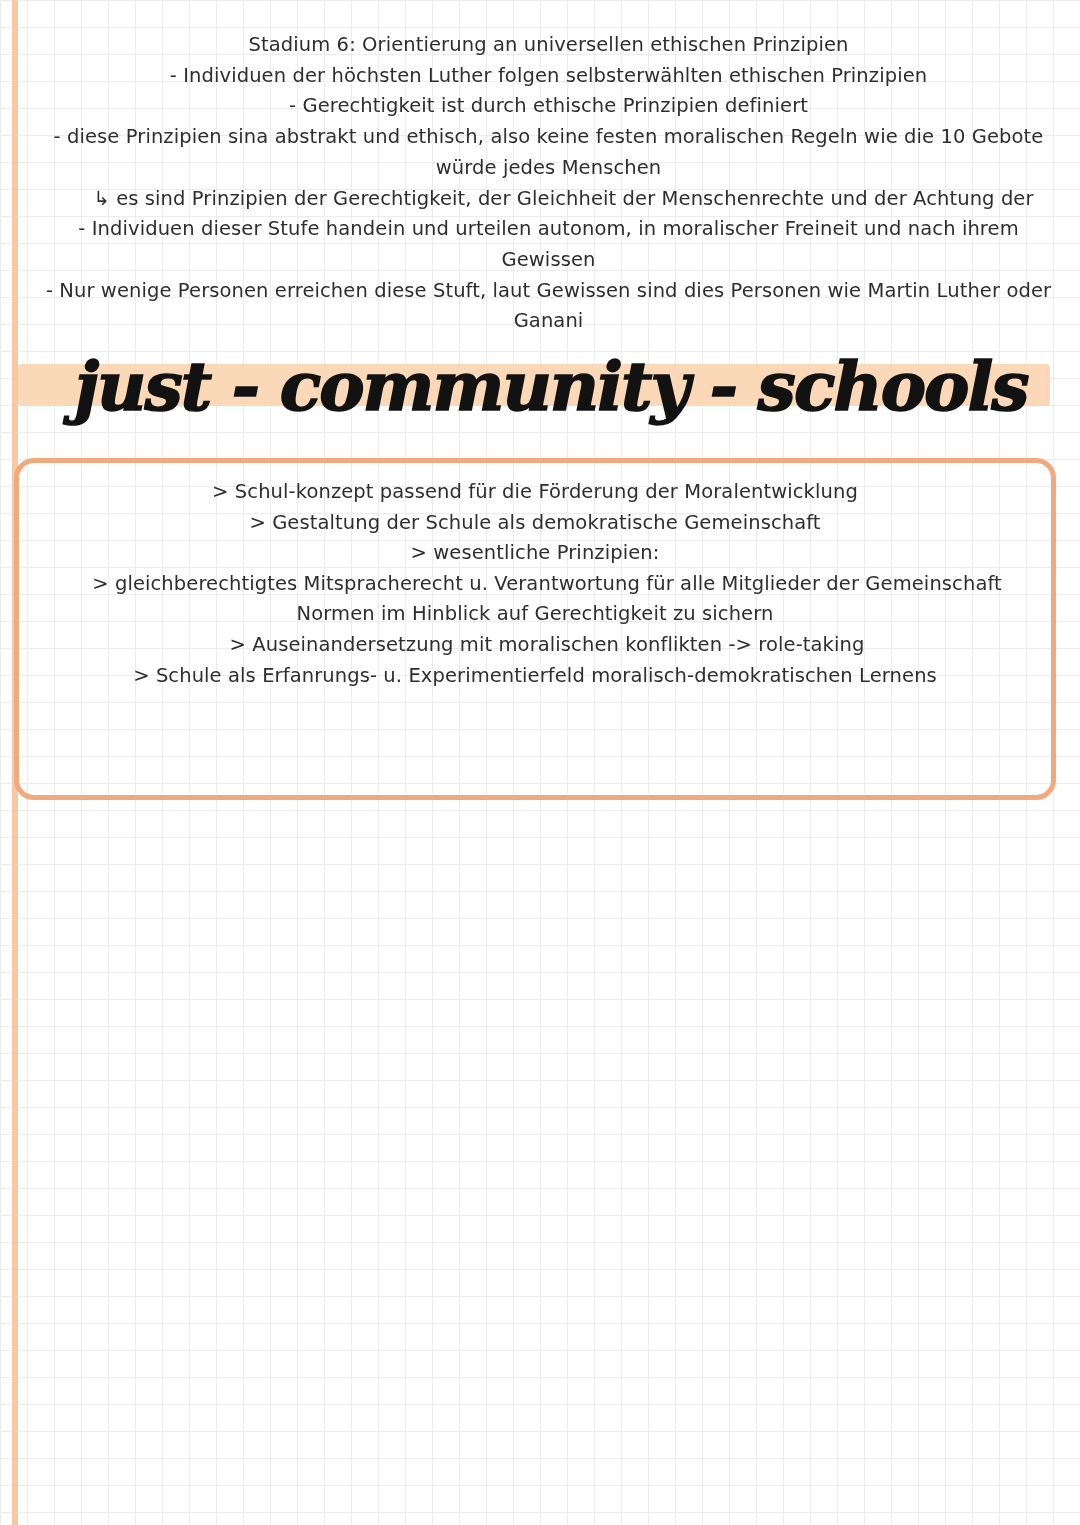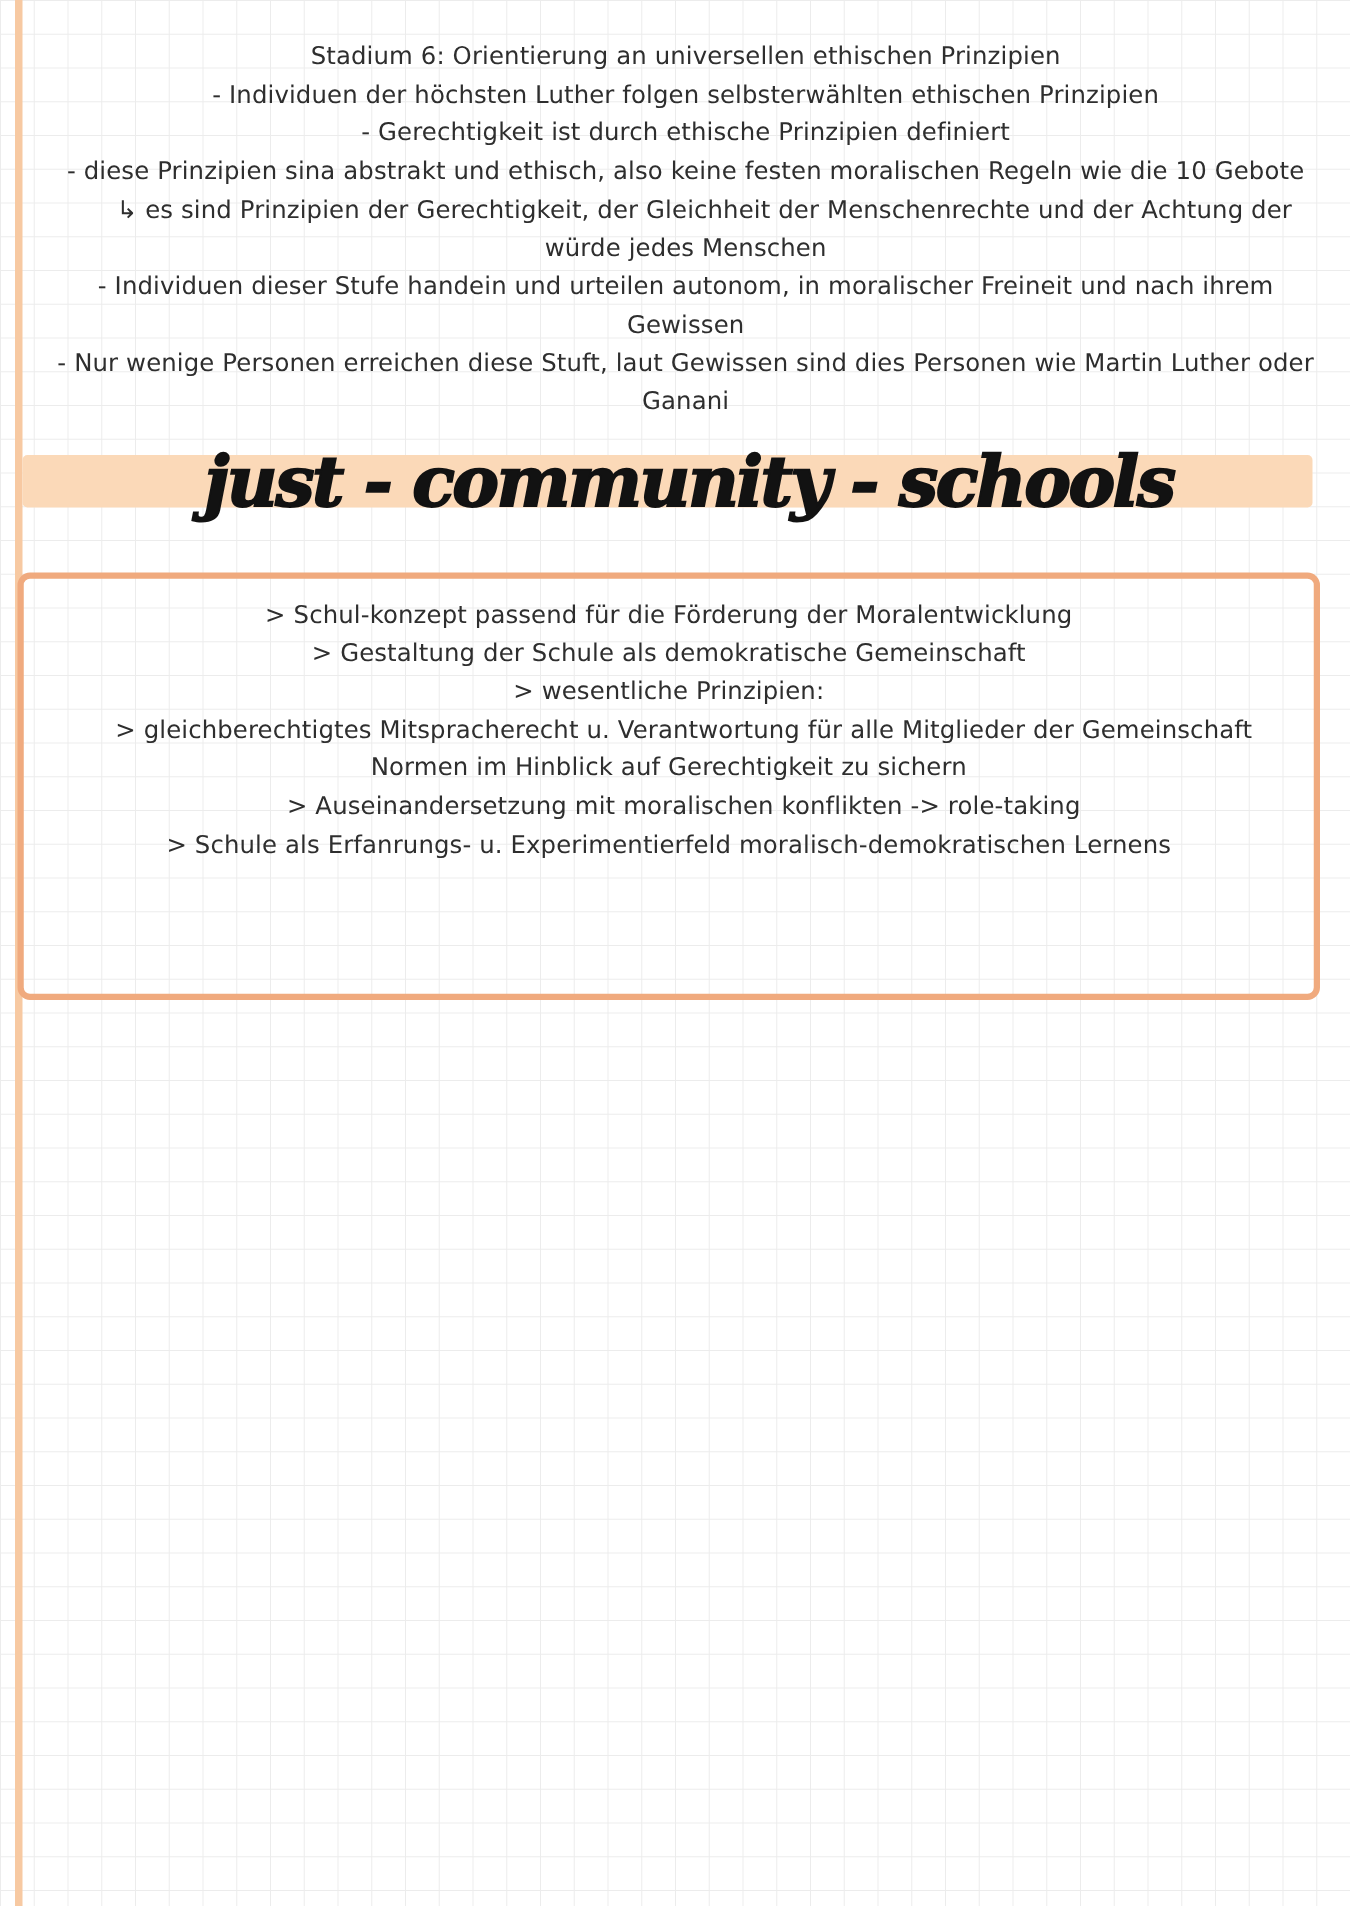--- a/index.html
+++ b/index.html
@@ -38,49 +38,49 @@
   .title-wrap{
     position:absolute;left:0;top:346px;width:100%;height:86px;
   }
   .title-highlight{
     position:absolute;left:18px;right:30px;top:18px;height:42px;
     background:var(--highlight);border-radius:4px;
   }
   .script-title{
     position:relative;margin:0;padding-left:22px;
     font-family:"DejaVu Serif",serif;
-    font-style:italic;font-weight:900;font-size:56px;line-height:80px;
+    font-style:italic;font-weight:900;font-size:68px;line-height:80px;
     letter-spacing:-2px;color:#121212;
     -webkit-text-stroke:1.6px #121212;
   }
   .content-box{
     position:absolute;left:14px;top:458px;width:1042px;height:342px;
-    border:5px solid var(--accent-strong);border-radius:10px;
+    border:5px solid var(--accent-strong);border-radius:20px;
     background:transparent;
   }
   .content-box .box-lines{
     padding:14px 16px;
   }
   .content-box .line{font-size:19.5px;line-height:30.6px;}
   .content-box .indent-1{padding-left:24px;}
 </style>
 </head>
 <body>
 
 <div class="margin-line"></div>
 
 <section class="notes-section">
   <div class="line heading">Stadium 6: Orientierung an universellen ethischen Prinzipien</div>
   <div>
 
   <div class="line indent-0"><span>- Individuen der höchsten Luther folgen selbsterwählten ethischen Prinzipien</span></div>
       <div class="line indent-0"><span>- Gerechtigkeit ist durch ethische Prinzipien definiert</span></div>
       <div class="line indent-0"><span>- diese Prinzipien sina abstrakt und ethisch, also keine festen moralischen Regeln wie die 10 Gebote</span></div>
+      <div class="line indent-0"><span>würde jedes Menschen</span></div>
       <div class="line indent-1"><span>↳ es sind Prinzipien der Gerechtigkeit, der Gleichheit der Menschenrechte und der Achtung der</span></div>
-      <div class="line indent-0"><span>würde jedes Menschen</span></div>
       <div class="line indent-0"><span>- Individuen dieser Stufe handein und urteilen autonom, in moralischer Freineit und nach ihrem</span></div>
       <div class="line indent-0"><span>Gewissen</span></div>
       <div class="line indent-0"><span>- Nur wenige Personen erreichen diese Stuft, laut Gewissen sind dies Personen wie Martin Luther oder</span></div>
       <div class="line indent-0"><span>Ganani</span></div>
     </div>
 </section>
 
 <div class="title-wrap">
   <div class="title-highlight"></div>
   <h1 class="script-title">just - community - schools</h1>

